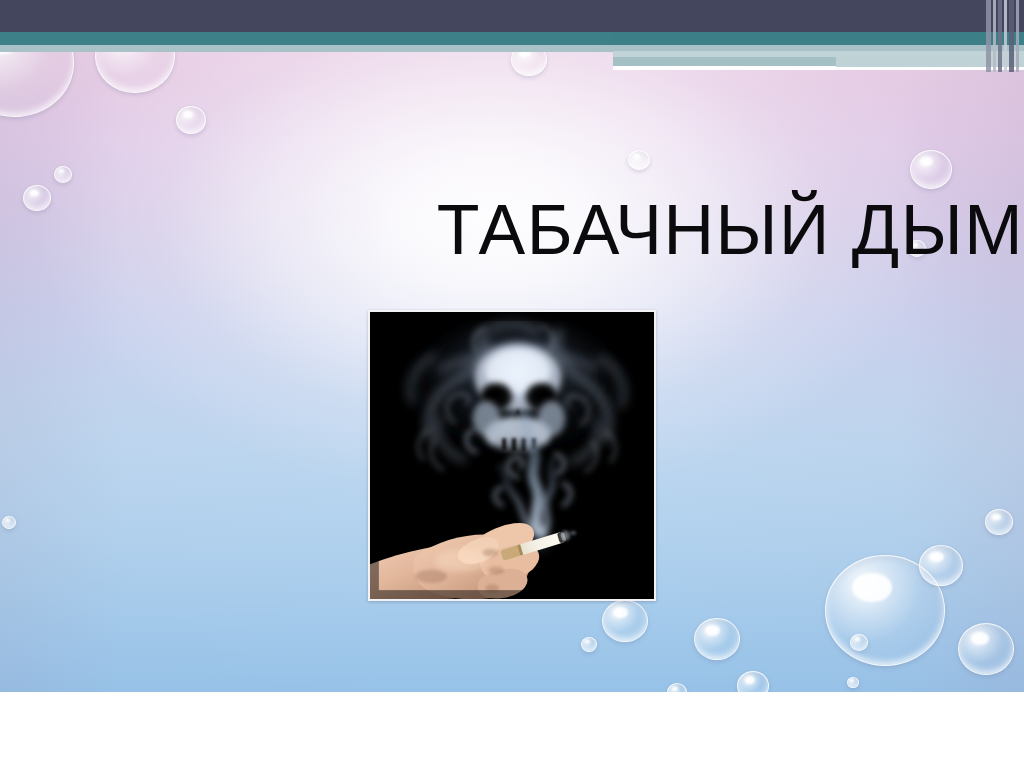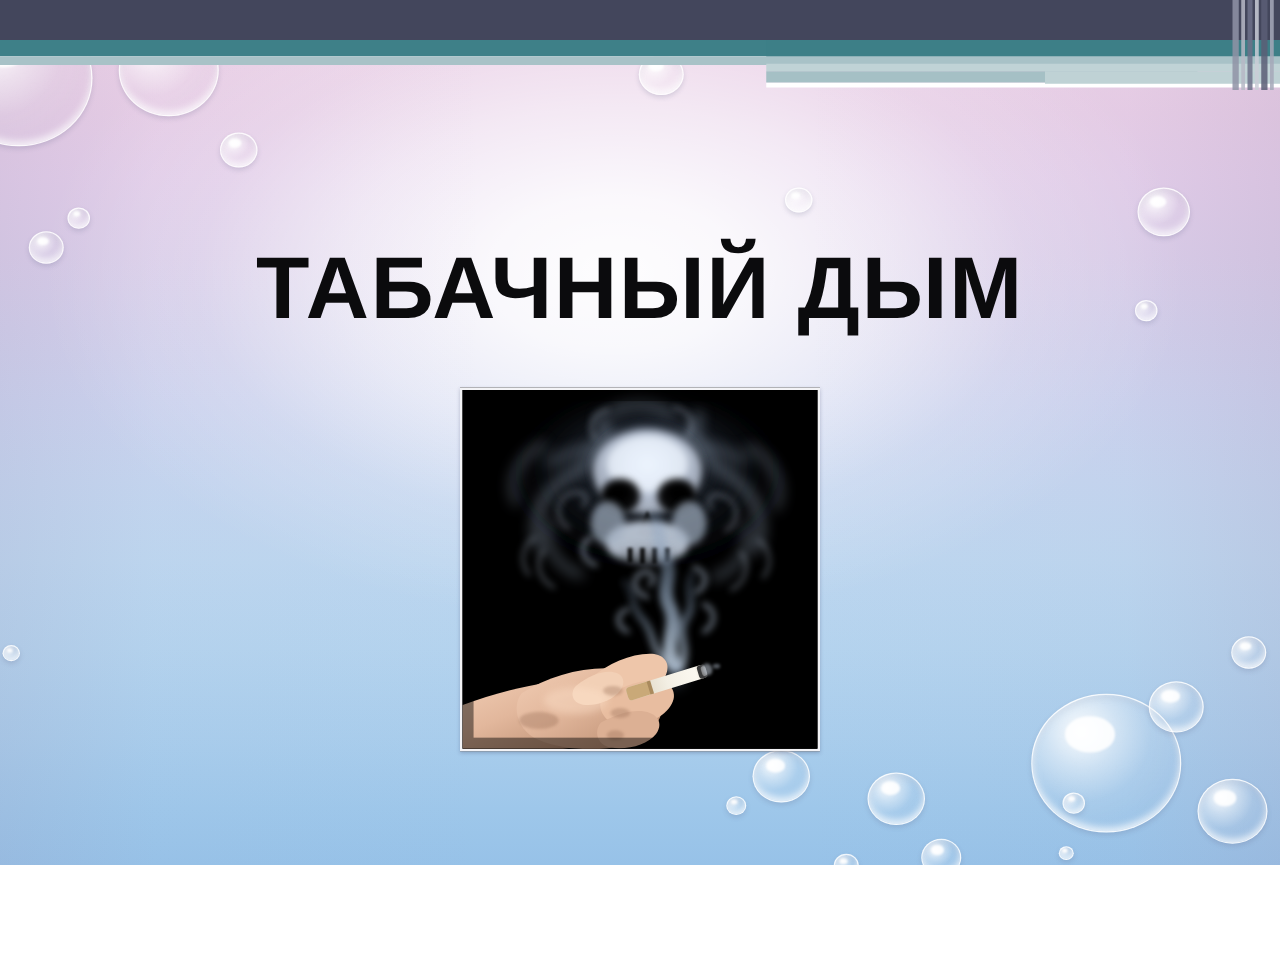--- a/index.html
+++ b/index.html
@@ -214,23 +214,23 @@
     background: rgba(255,255,255,0.88);
     filter: blur(1px);
   }
 
   
   .title {
     position: absolute;
     left: 0;
     top: 188px;
     width: 1024px;
-    text-align: center;
+    text-align: right;
     font-family: "Liberation Sans", sans-serif;
-    font-weight: 700;
+    font-weight: 400;
     font-size: 70px;
     line-height: 84px;
     letter-spacing: 1.5px;
     color: #0b0b0d;
     white-space: nowrap;
   }
 
   
   .photo-frame {
     position: absolute;

